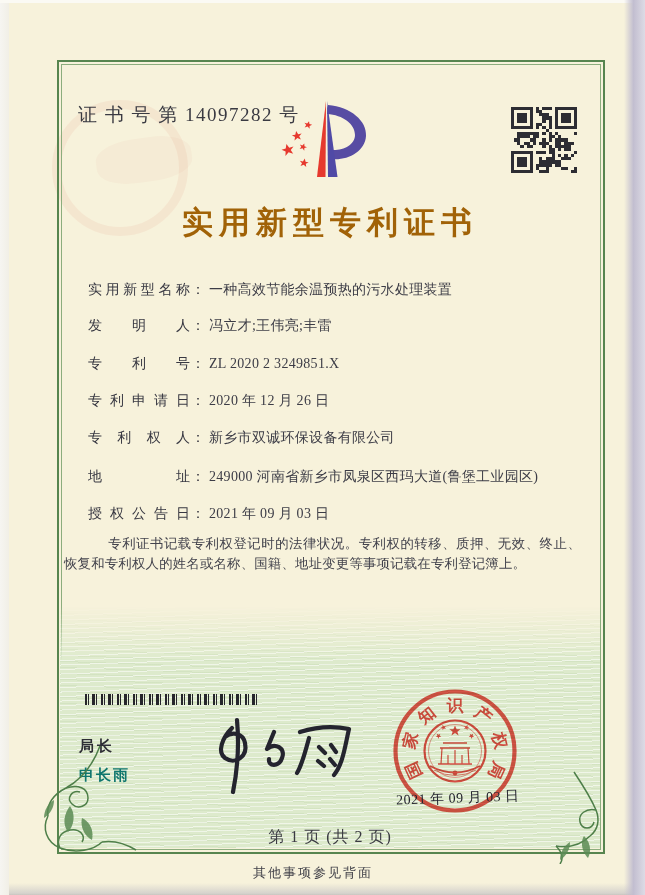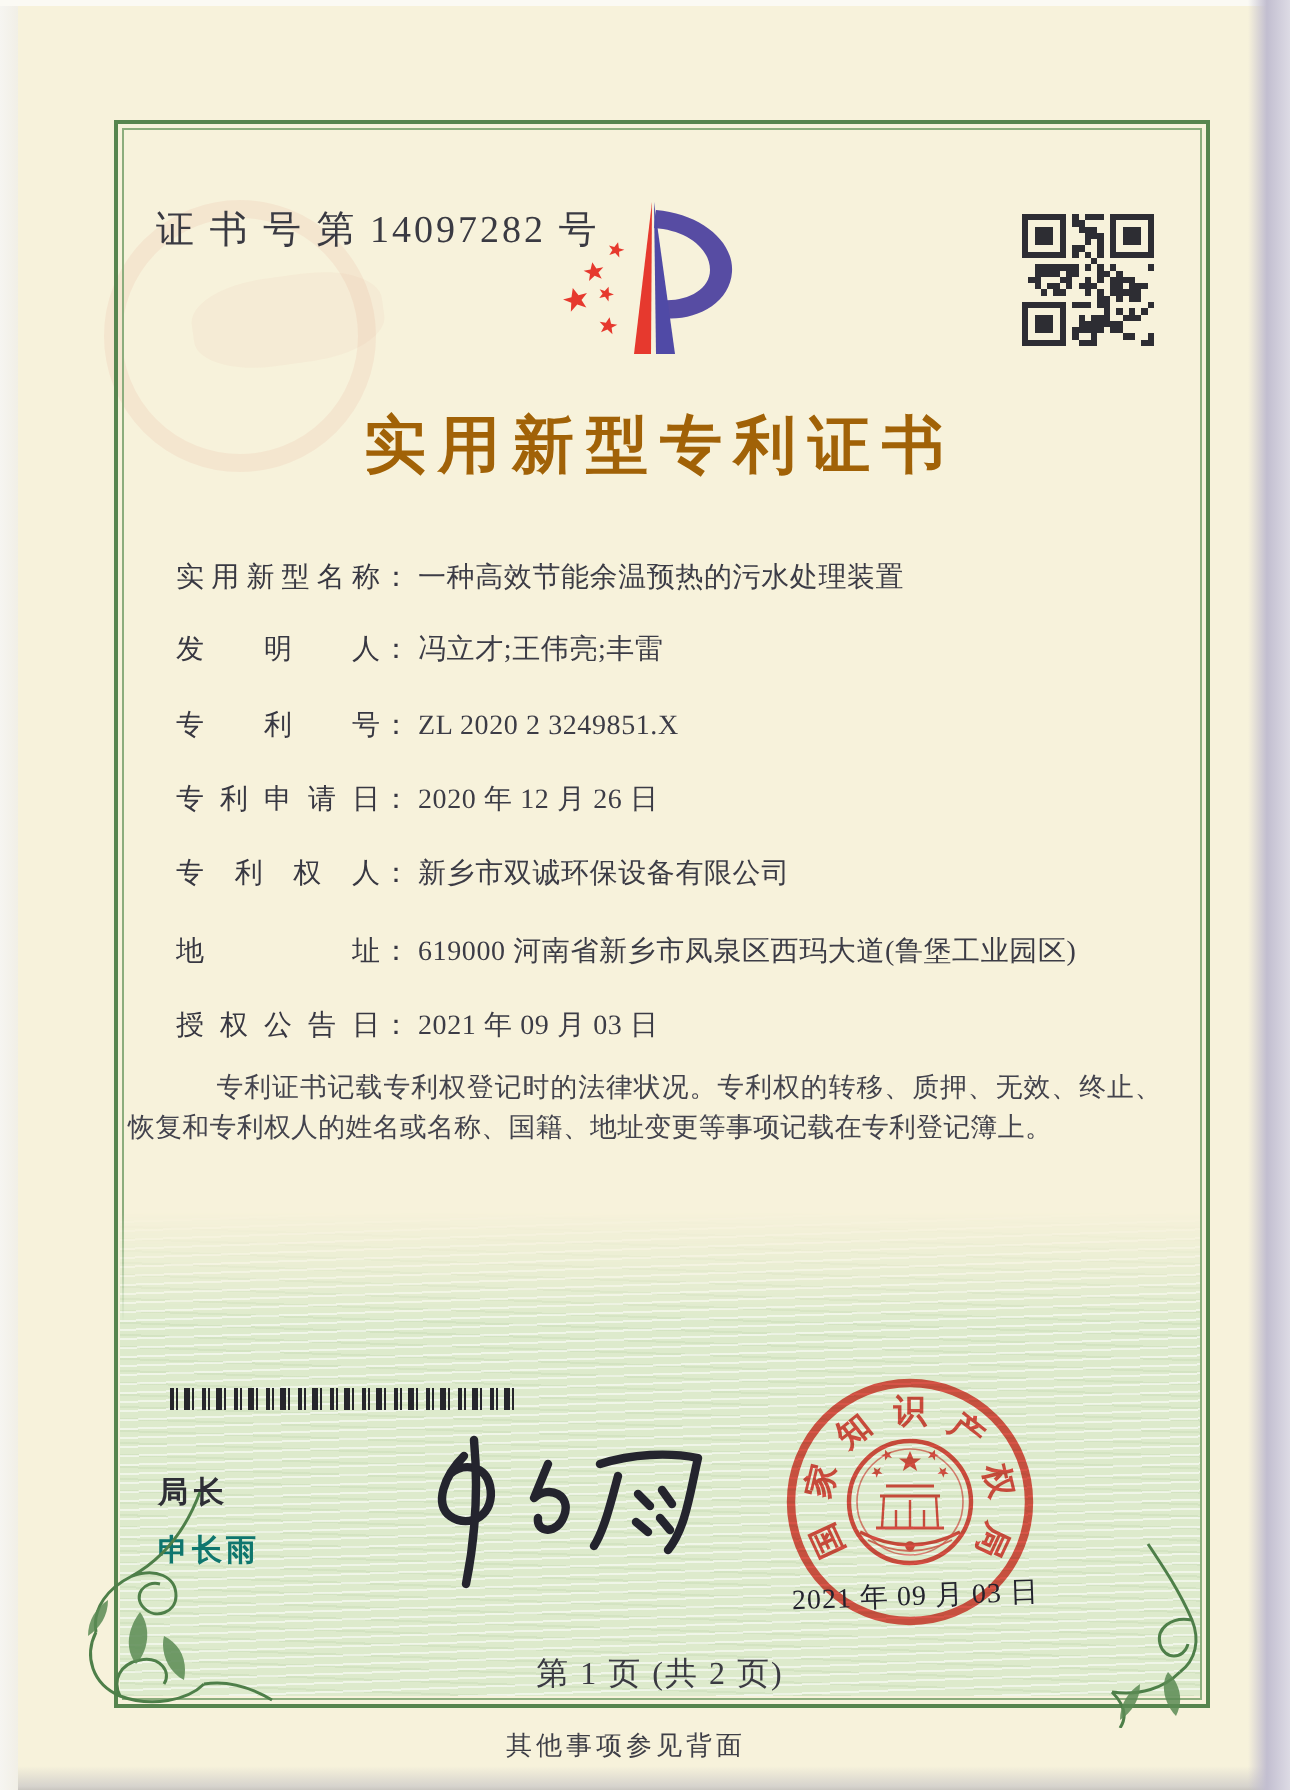--- a/index.html
+++ b/index.html
@@ -333,21 +333,21 @@
   <div class="abs row" style="top:354px">
     <span class="lbl">专利号</span><span class="colon">：</span><span class="val">ZL 2020 2 3249851.X</span>
   </div>
   <div class="abs row" style="top:391px">
     <span class="lbl">专利申请日</span><span class="colon">：</span><span class="val">2020 年 12 月 26 日</span>
   </div>
   <div class="abs row" style="top:428px">
     <span class="lbl">专利权人</span><span class="colon">：</span><span class="val">新乡市双诚环保设备有限公司</span>
   </div>
   <div class="abs row" style="top:467px">
-    <span class="lbl">地址</span><span class="colon">：</span><span class="val">619000 河南省新乡市凤泉区西玛大道(鲁堡工业园区)</span>
+    <span class="lbl">地址</span><span class="colon">：</span><span class="val">249000 河南省新乡市凤泉区西玛大道(鲁堡工业园区)</span>
   </div>
   <div class="abs row" style="top:504px">
     <span class="lbl">授权公告日</span><span class="colon">：</span><span class="val">2021 年 09 月 03 日</span>
   </div>
 
   <div class="abs paras">
     <p>专利证书记载专利权登记时的法律状况。专利权的转移、质押、无效、终止、恢复和专利权人的姓名或名称、国籍、地址变更等事项记载在专利登记簿上。</p>
   </div>
 
   <div class="abs barcode"></div>

